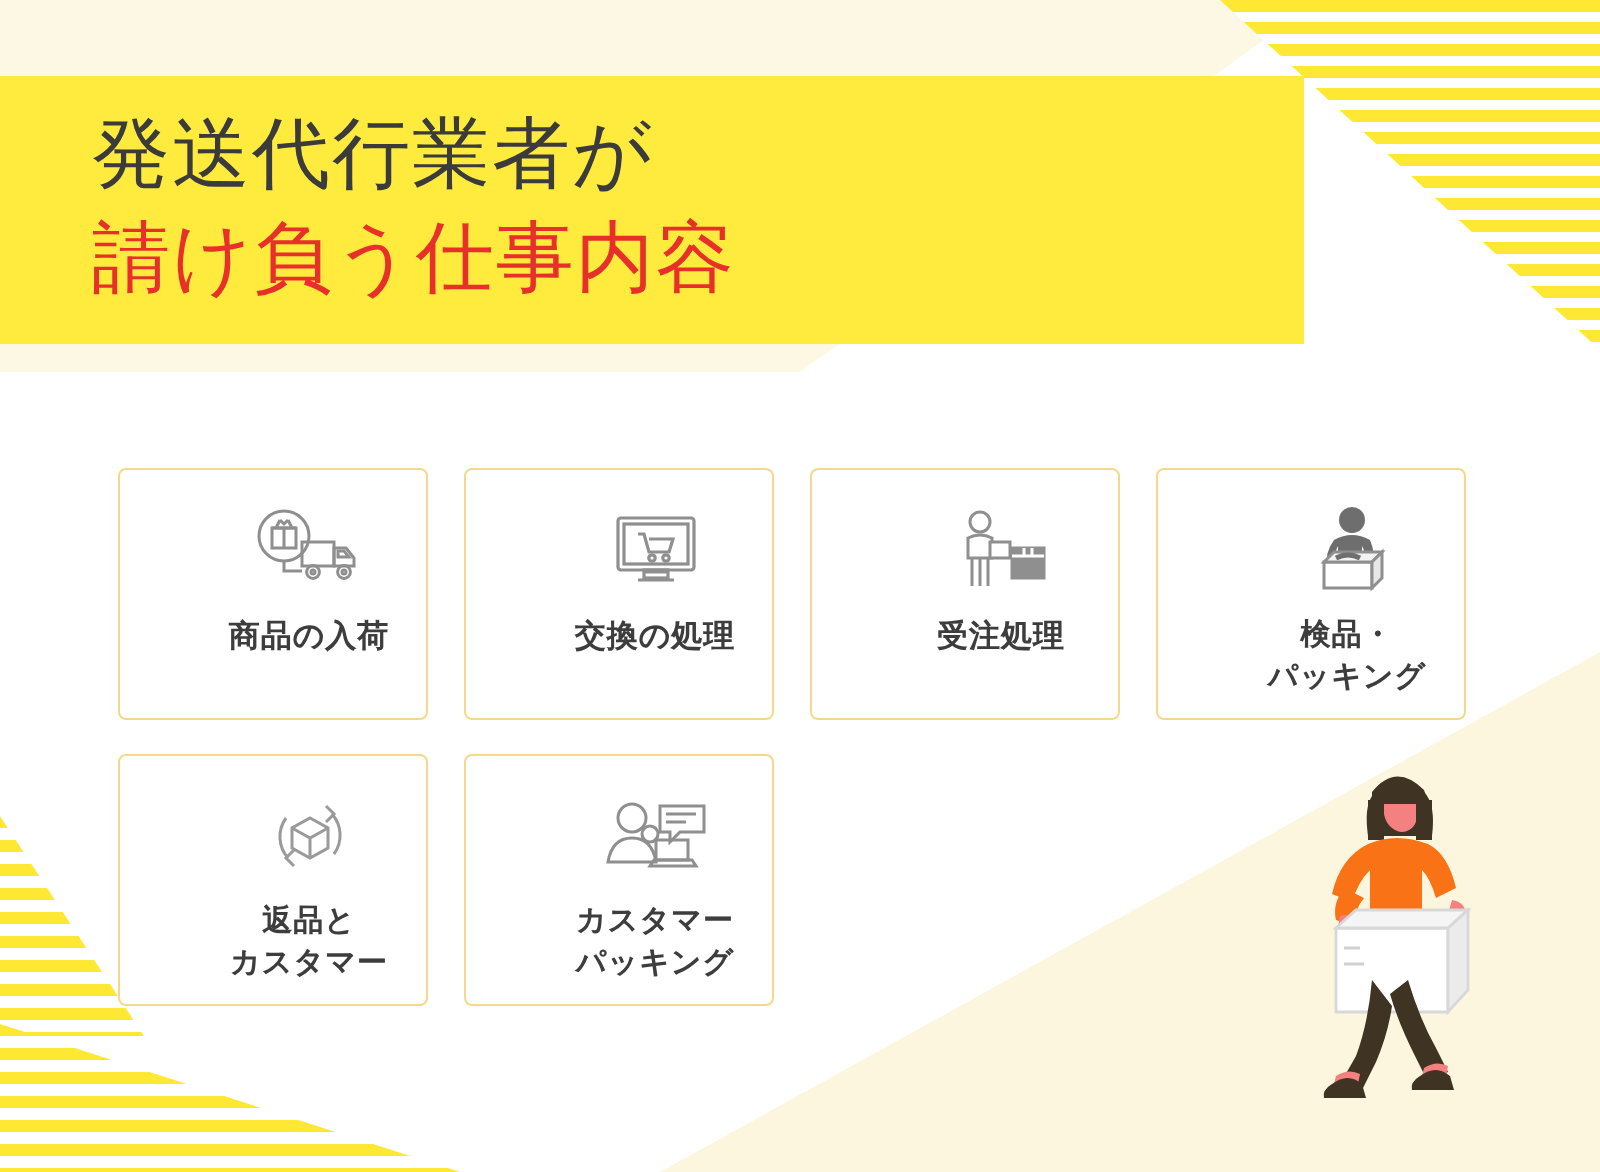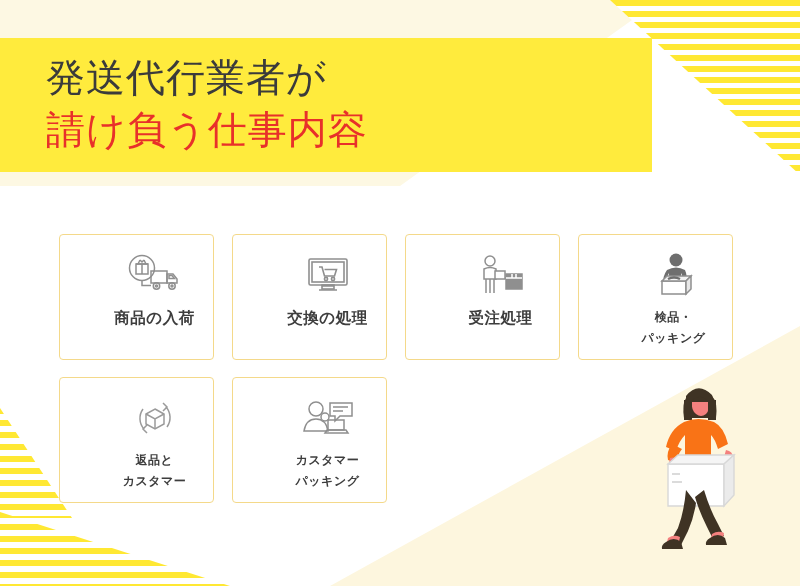--- a/index.html
+++ b/index.html
@@ -130,21 +130,21 @@
   .card-label {
     margin-top: 6px;
     text-align: center;
     color: #3d3d3d;
     font-size: 15.5px;
     font-weight: 700;
     line-height: 22px;
     letter-spacing: 0.5px;
     white-space: pre-line;
   }
-  .card-label.two-line { font-size: 12px; line-height: 21px; }
+  .card-label.two-line { font-size: 15px; line-height: 21px; }
 
   
   .person {
     position: absolute;
     left: 648px;
     top: 382px;
     width: 130px;
     height: 190px;
   }
 </style>

